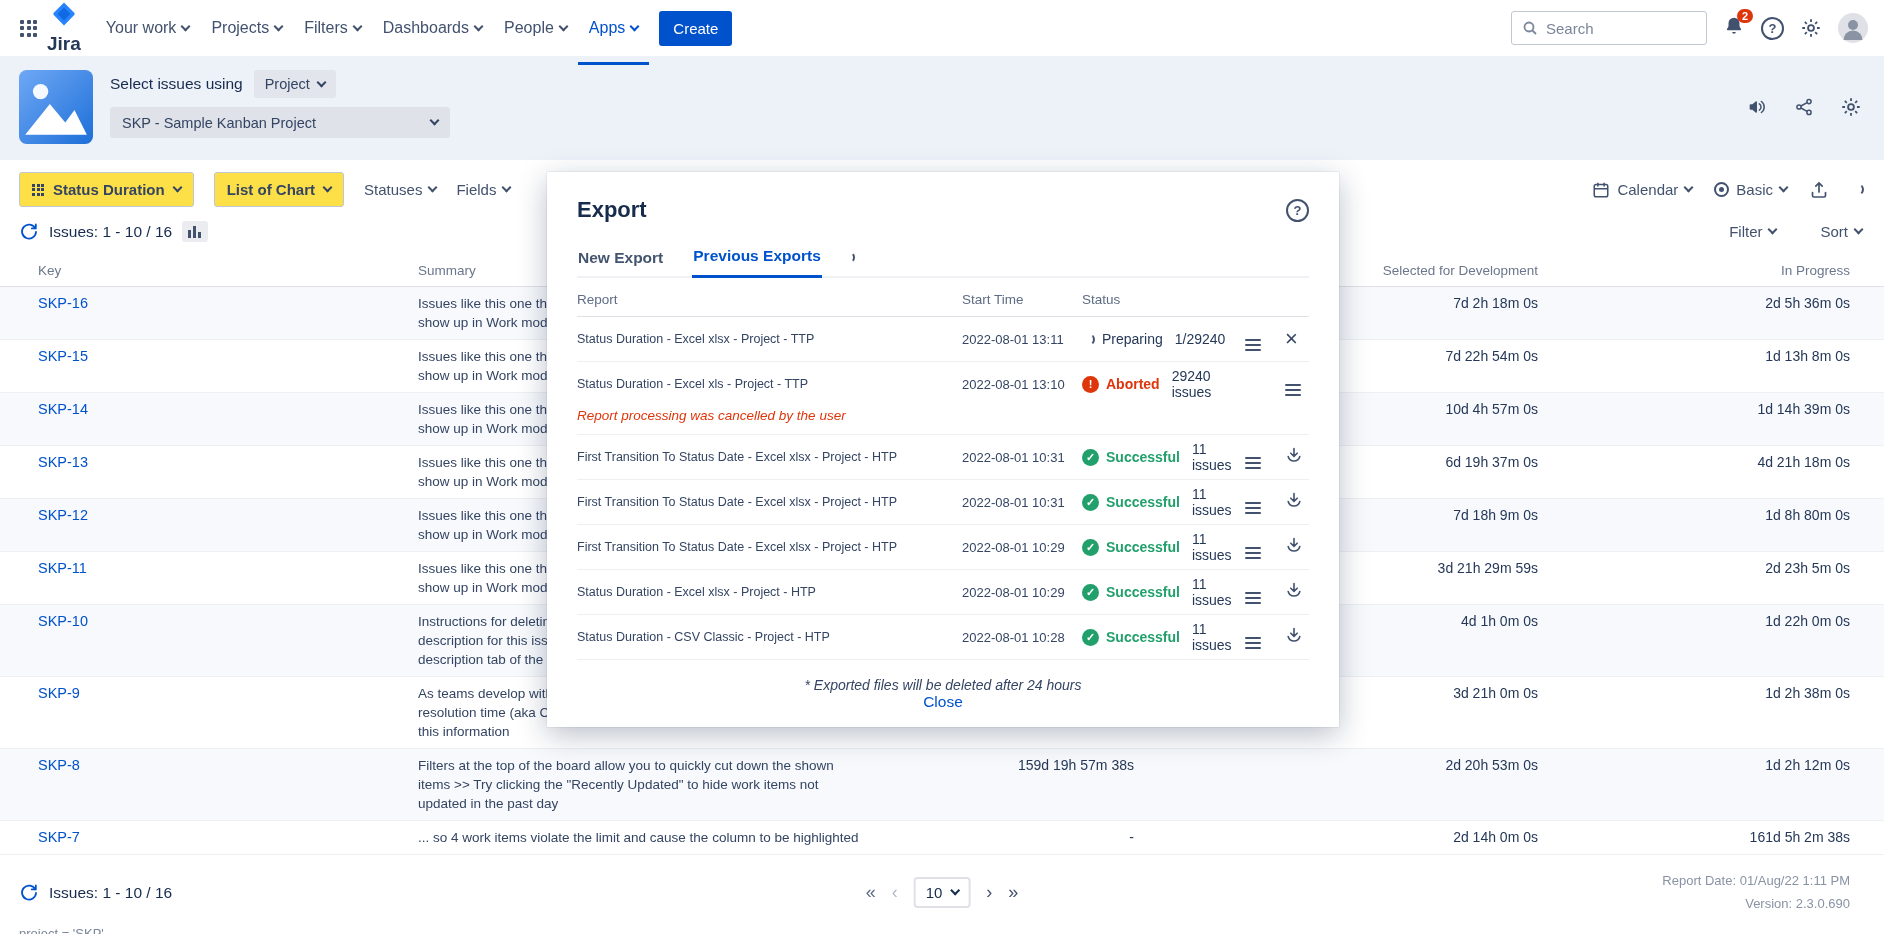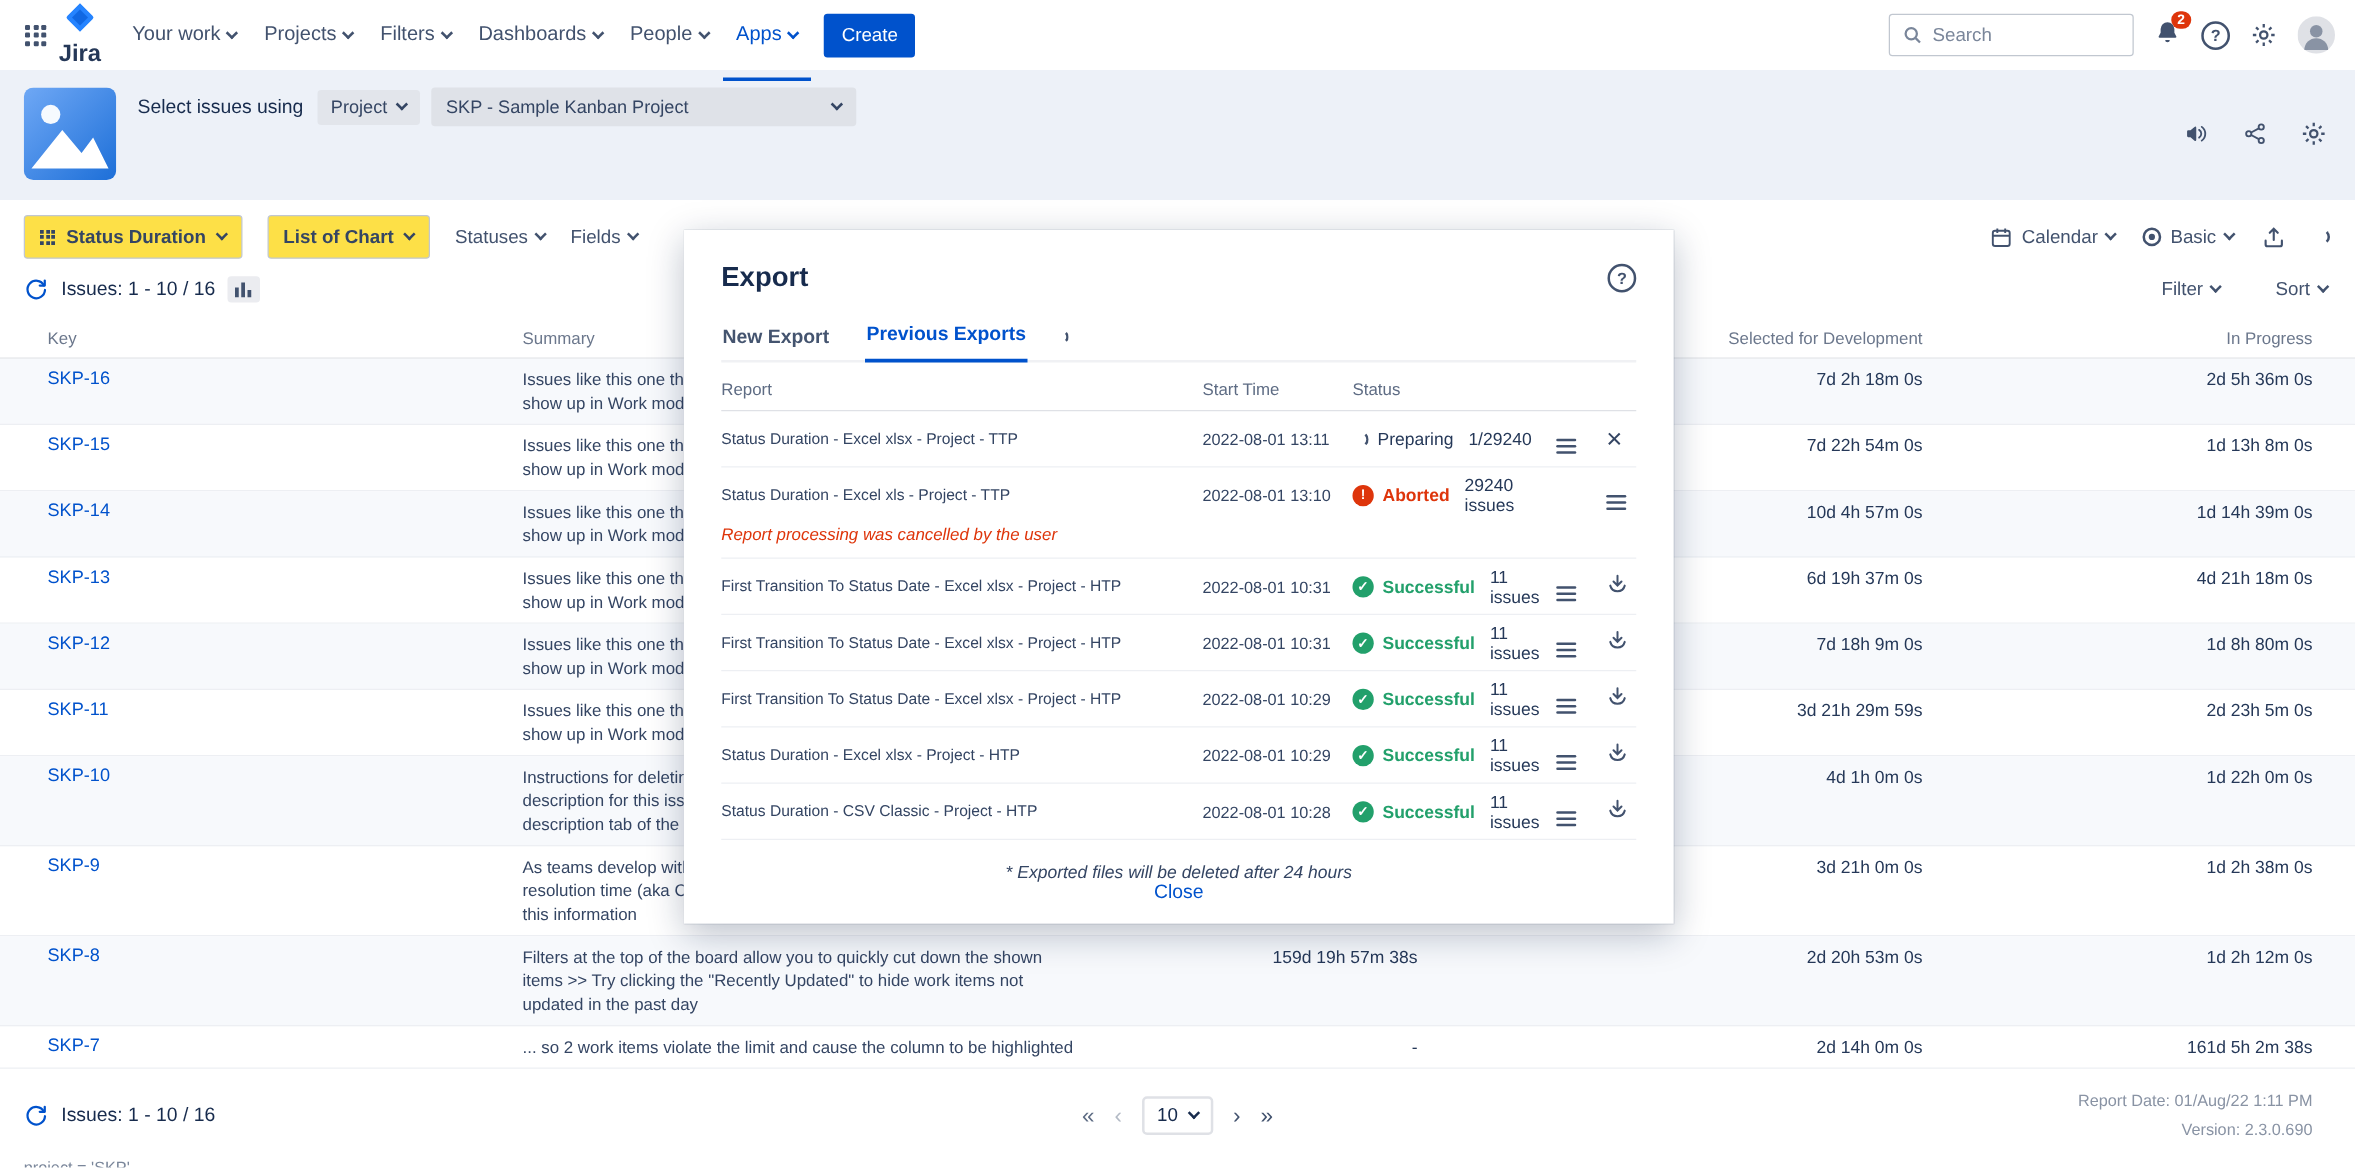--- a/index.html
+++ b/index.html
@@ -20,21 +20,21 @@
   .nav-right { margin-left:auto; display:flex; align-items:center; gap:16px; }
   .search-box { width:196px; height:34px; border:1px solid #C1C7D0; border-radius:3px; display:flex; align-items:center; gap:8px; padding:0 10px; background:#fff; }
   .search-box input { border:none; outline:none; width:140px; font-size:15px; color:#172B4D; font-family:inherit; background:transparent; }
   .search-box input::placeholder { color:#7A869A; }
   .bell-wrap { position:relative; }
   .badge { position:absolute; top:-6px; right:-8px; background:#DE350B; color:#fff; font-size:11px; font-weight:bold; border-radius:9px; padding:1px 5px; }
   .help-circ { width:23px; height:23px; border:2px solid #42526E; border-radius:50%; color:#42526E; font-size:13px; font-weight:bold; display:flex; align-items:center; justify-content:center; }
 
   
   .app-band { height:104px; background:#EDF1F8; display:flex; align-items:flex-start; padding:14px 22px 0 19px; gap:17px; }
-  .band-mid { display:flex; flex-direction:row; gap:9px; }
+  .band-mid { display:flex; flex-direction:column; gap:9px; }
   .band-row1 { display:flex; align-items:center; gap:11px; font-size:15.5px; color:#172B4D; }
   .chip { background:#E2E5EB; border-radius:3px; padding:6px 11px; font-size:14.5px; color:#344563; display:flex; align-items:center; gap:8px; font-weight:500; }
   .select-chip { background:#DFE2E8; border-radius:3px; width:340px; height:31px; display:flex; align-items:center; justify-content:space-between; padding:0 12px; font-size:14.5px; color:#344563; }
   .band-right { margin-left:auto; display:flex; gap:26px; margin-top:26px; align-items:center; }
 
   
   .toolbar { display:flex; align-items:center; gap:20px; padding:12px 20px 8px 19px; }
   .btn-outline { display:flex; align-items:center; gap:9px; border:1px solid #C1C7D0; border-radius:3px; background:#fde047; padding:8px 12px; font-size:15px; font-weight:bold; color:#344563; }
   .mini-grid { display:grid; grid-template-columns:repeat(3,3px); gap:1.5px; }
   .mini-grid i { width:3px; height:3px; background:#344563; display:block; }
@@ -65,21 +65,21 @@
   .footer-left { display:flex; align-items:center; gap:10px; font-size:15.5px; }
   .pager { position:absolute; left:50%; transform:translateX(-50%); display:flex; align-items:center; gap:16px; }
   .pg { font-size:18px; color:#42526E; }
   .pg.first { color:#5E6C84; }
   .pg.disabled { color:#B3BAC5; }
   .page-select { border:2px solid #DFE1E6; border-radius:4px; padding:5px 10px; display:flex; align-items:center; gap:9px; font-size:15px; color:#172B4D; background:#fff; }
   .footer-right { margin-left:auto; text-align:right; font-size:13px; color:#8993A4; line-height:1.75; }
   .jql-line { padding:10px 0 0 19px; font-size:13px; color:#7A869A; }
 
   
-  .modal { position:absolute; left:547px; top:184px; width:792px; background:#fff; border-radius:0; z-index:40; padding:25px 30px 16px;
+  .modal { position:absolute; left:547px; top:172px; width:792px; background:#fff; border-radius:0; z-index:40; padding:25px 30px 16px;
     box-shadow:0 8px 28px rgba(9,30,66,.28), 0 0 1px rgba(9,30,66,.3); }
   .modal-head { display:flex; align-items:center; justify-content:space-between; }
   .modal-title { font-size:22px; font-weight:600; color:#172B4D; }
   .tabs { display:flex; align-items:center; gap:28px; margin-top:16px; border-bottom:2px solid #F0F1F4; }
   .tab { padding:8px 1px 10px; font-size:15.5px; font-weight:600; color:#44546F; margin-bottom:-2px; }
   .tab.active { color:#0052CC; border-bottom:3px solid #0052CC; }
   .tabs .arc { margin-left:-6px; width:11px; height:11px; }
   .exp-head, .exp-grid { display:grid; grid-template-columns:385px 120px 163px 40px 24px; align-items:center; }
   .exp-head { color:#5E6C84; font-size:13.5px; padding:14px 0 9px; border-bottom:1px solid #DFE1E6; }
   .exp-row-wrap { border-bottom:1px solid #EDEFF3; }
@@ -377,21 +377,21 @@
         <div class="td key" data-interactable="true">SKP-8</div>
         <div class="td summary" data-interactable="false">Filters at the top of the board allow you to quickly cut down the shown
 items &gt;&gt; Try clicking the "Recently Updated" to hide work items not
 updated in the past day</div>
         <div class="td dur" data-interactable="false">159d 19h 57m 38s</div>
         <div class="td dur" data-interactable="false">2d 20h 53m 0s</div>
         <div class="td dur" data-interactable="false">1d 2h 12m 0s</div>
       </div>
       <div class="trow" data-interactable="false">
         <div class="td key" data-interactable="true">SKP-7</div>
-        <div class="td summary" data-interactable="false">... so 2 work items violate the limit and cause the column to be highlighted</div>
+        <div class="td summary" data-interactable="false">... so 4 work items violate the limit and cause the column to be highlighted</div>
         <div class="td dur" data-interactable="false">-</div>
         <div class="td dur" data-interactable="false">2d 14h 0m 0s</div>
         <div class="td dur" data-interactable="false">161d 5h 2m 38s</div>
       </div>
     </div>
 </div>
 
 <div class="footer" data-interactable="false">
   <div class="footer-left">
     <svg width="20" height="20" viewBox="0 0 20 20" fill="none" stroke="#0052CC" stroke-width="1.8" stroke-linecap="round" data-interactable="true">

